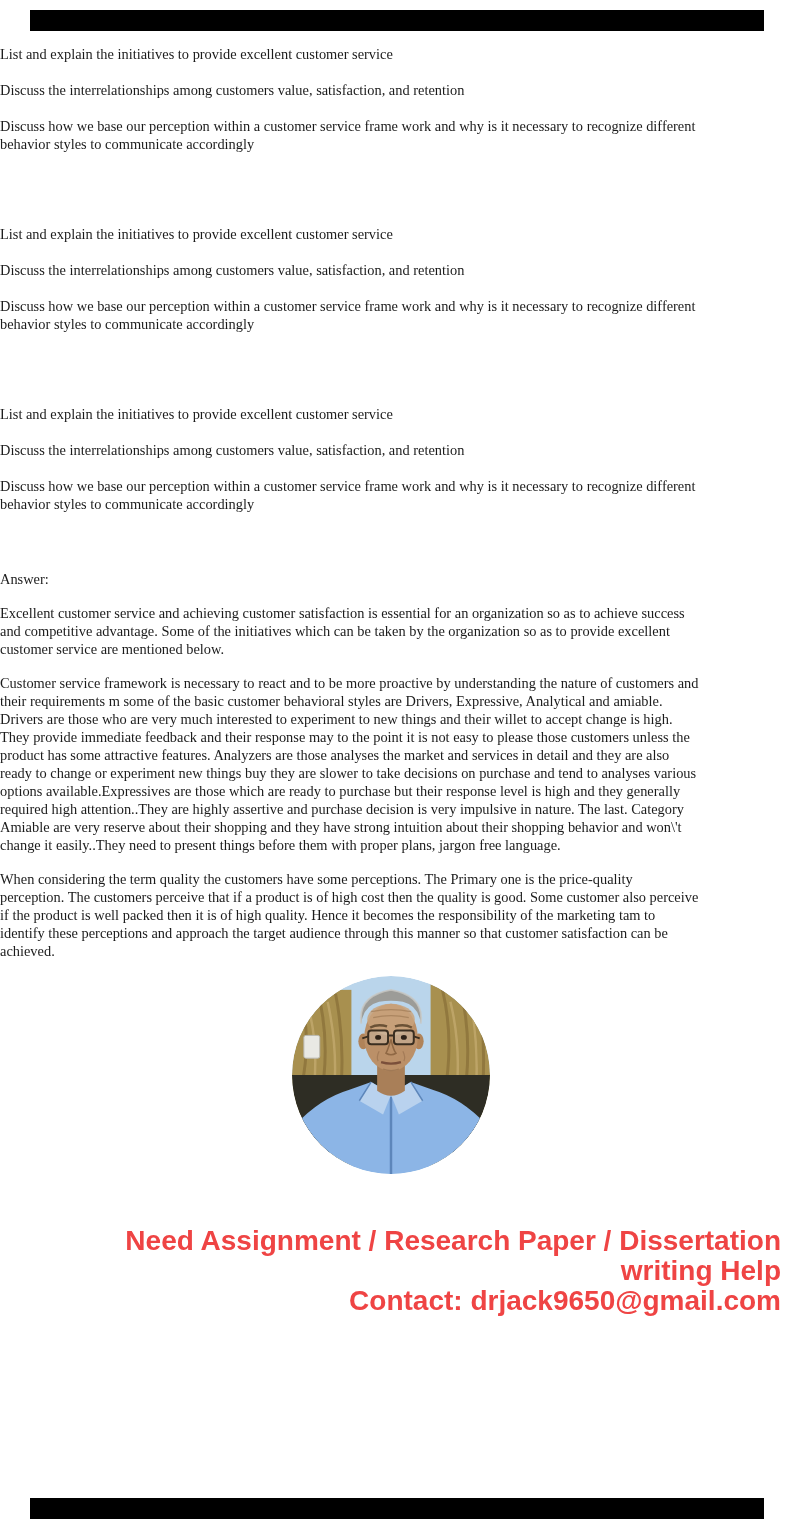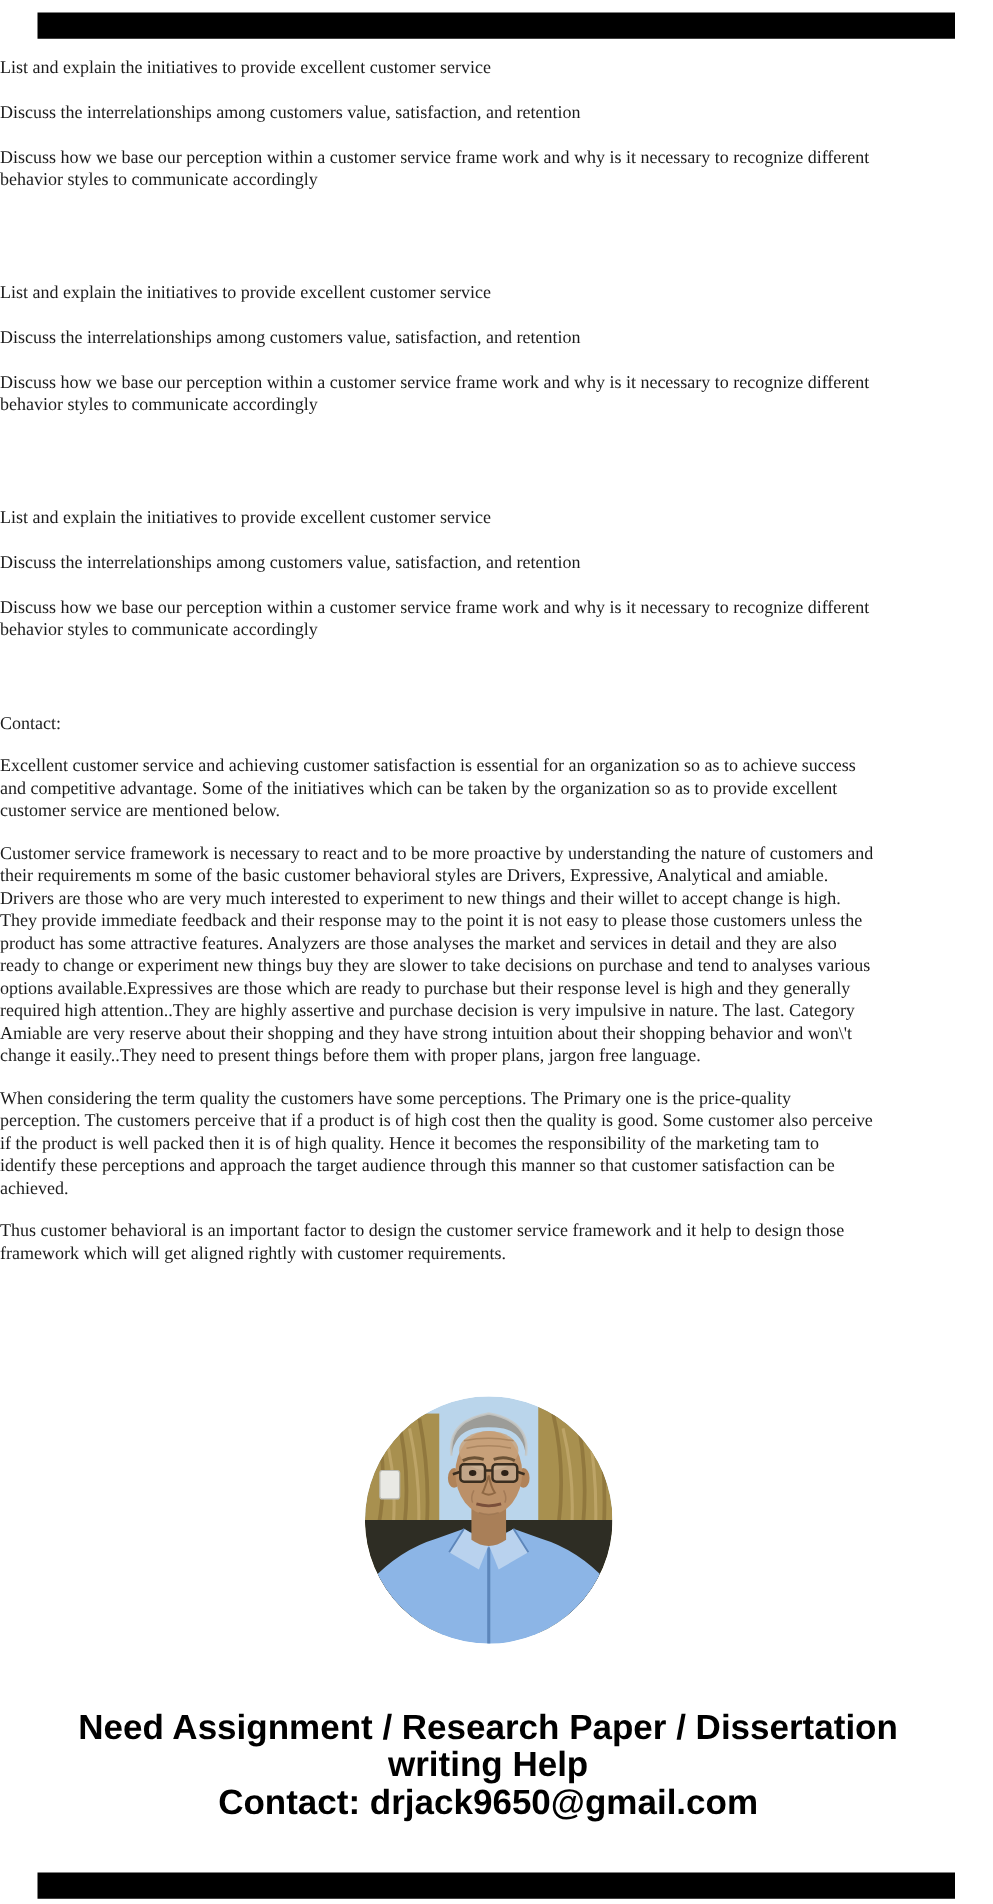--- a/index.html
+++ b/index.html
@@ -40,22 +40,22 @@
     margin: 0 auto 52px auto;
     border-radius: 50%;
     overflow: hidden;
   }
   .photo-wrap svg { display: block; width: 198px; height: 198px; }
   .footer-text {
     font-family: "Liberation Sans", sans-serif;
     font-weight: 700;
     font-size: 28px;
     line-height: 30px;
-    color: #000000;
-    text-align: center;
+    color: #ef4444;
+    text-align: right;
     white-space: pre-line;
     letter-spacing: 0px;
     margin: 0;
   }
   .letterbox-bar {
     position: absolute;
     left: 30px;
     width: 734px;
     height: 21px;
     background: #000000;
@@ -86,42 +86,40 @@
   </div>
 
   <div class="q-block last">
     <p class="qp">List and explain the initiatives to provide excellent customer service</p>
     <p class="qp">Discuss the interrelationships among customers value, satisfaction, and retention</p>
     <p class="qp">Discuss how we base our perception within a customer service frame work and why is it necessary to recognize different
 behavior styles to communicate accordingly</p>
   </div>
 
 
-  <p class="answer-label">Contact:</p>
+  <p class="answer-label">Answer:</p>
 
   <p class="para">Excellent customer service and achieving customer satisfaction is essential for an organization so as to achieve success
 and competitive advantage. Some of the initiatives which can be taken by the organization so as to provide excellent
 customer service are mentioned below.</p>
   <p class="para">Customer service framework is necessary to react and to be more proactive by understanding the nature of customers and
 their requirements m some of the basic customer behavioral styles are Drivers, Expressive, Analytical and amiable.
 Drivers are those who are very much interested to experiment to new things and their willet to accept change is high.
 They provide immediate feedback and their response may to the point it is not easy to please those customers unless the
 product has some attractive features. Analyzers are those analyses the market and services in detail and they are also
 ready to change or experiment new things buy they are slower to take decisions on purchase and tend to analyses various
 options available.Expressives are those which are ready to purchase but their response level is high and they generally
 required high attention..They are highly assertive and purchase decision is very impulsive in nature. The last. Category
 Amiable are very reserve about their shopping and they have strong intuition about their shopping behavior and won\'t
 change it easily..They need to present things before them with proper plans, jargon free language.</p>
   <p class="para">When considering the term quality the customers have some perceptions. The Primary one is the price-quality
 perception. The customers perceive that if a product is of high cost then the quality is good. Some customer also perceive
 if the product is well packed then it is of high quality. Hence it becomes the responsibility of the marketing tam to
 identify these perceptions and approach the target audience through this manner so that customer satisfaction can be
 achieved.</p>
-  <p class="para p4">Thus customer behavioral is an important factor to design the customer service framework and it help to design those
-framework which will get aligned rightly with customer requirements.</p>
 
   <div class="photo-wrap">
     <svg viewBox="0 0 200 200" xmlns="http://www.w3.org/2000/svg">
       <defs>
         <clipPath id="circleClip">
             <circle cx="100" cy="100" r="100"></circle>
           </clipPath>
       </defs>
       <g clip-path="url(#circleClip)">
 

